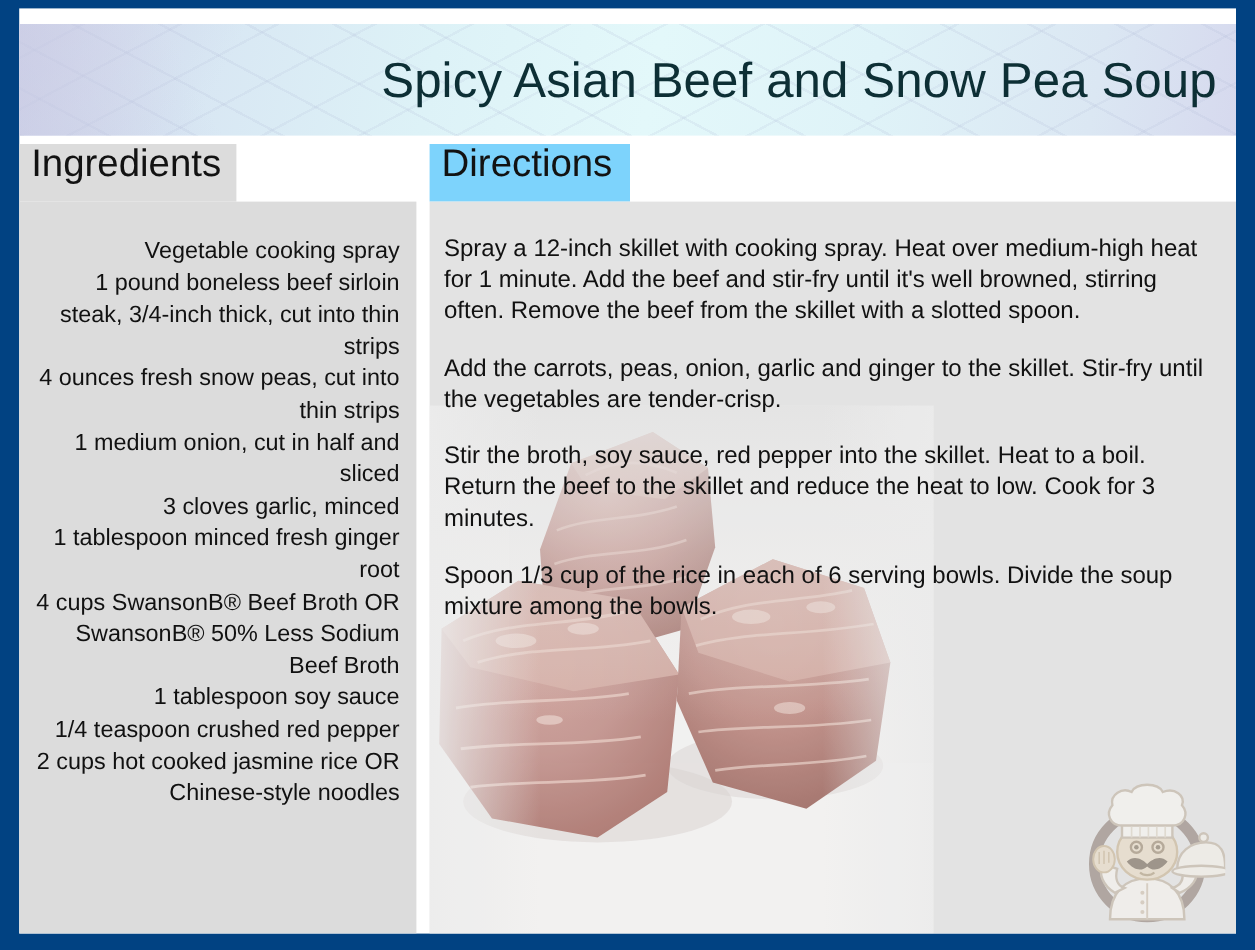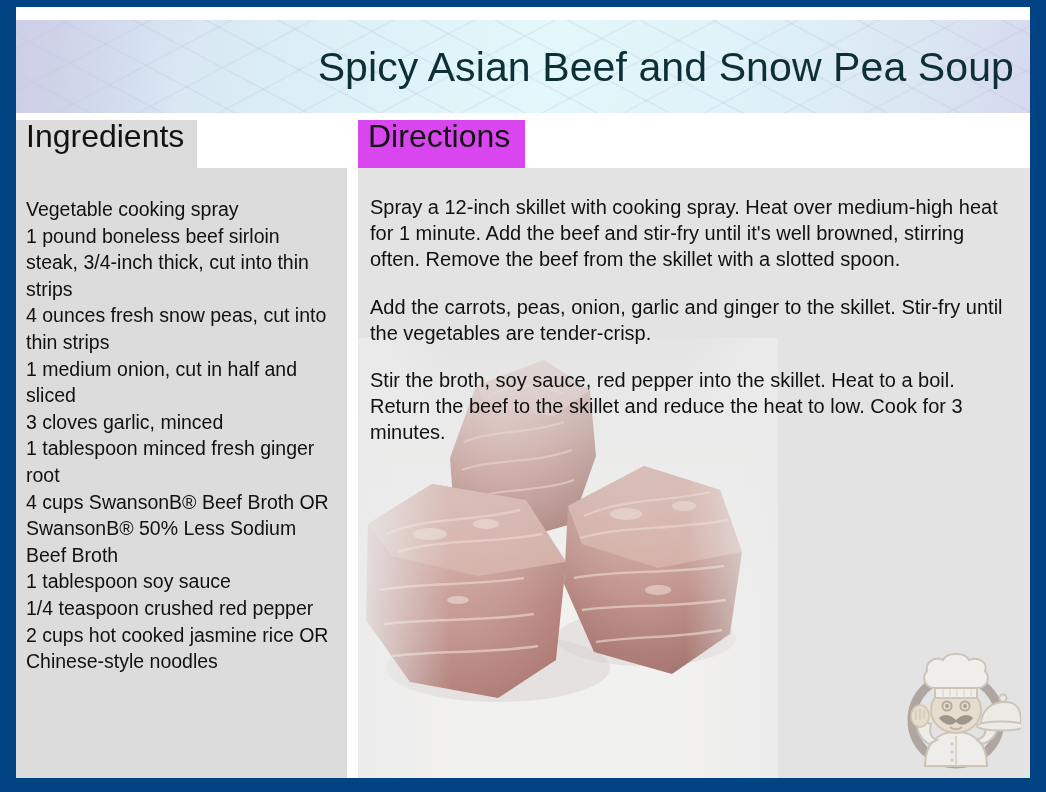--- a/index.html
+++ b/index.html
@@ -106,36 +106,36 @@
     padding: 28px 14px 20px 10px;
     overflow: hidden;
   }
 
   
   #ingredients-panel {
     left: 0;
     width: 331px;
   }
   #ingredients-panel .panel-tab { width: 181px; }
-  #ingredients-panel .panel-body { width: 331px; height: 610px; }
+  #ingredients-panel .panel-body { width: 331px; height: 610px; text-align: right; }
 
   .ingredient-line {
     font-size: 19.5px;
     line-height: 26.6px;
     color: #111111;
     white-space: nowrap;
   }
   .ingredient-line.wrapped { white-space: normal; }
 
   
   #directions-panel {
     left: 342px;
     width: 672px;
   }
-  #directions-panel .panel-tab { width: 167px; background: #d946ef; }
+  #directions-panel .panel-tab { width: 167px; background: #7dd3fc; }
   #directions-panel .panel-body {
     width: 672px;
     height: 610px;
     background: #e3e3e3;
     padding: 26px 16px 20px 12px;
   }
 
   .direction-para {
     position: relative;
     z-index: 2;
@@ -278,20 +278,21 @@
             <ellipse cx="300" cy="252" rx="13" ry="5"></ellipse>
           </g>
 
           <rect x="0" y="0" width="420" height="440" fill="url(#fadeTop)"></rect>
           <rect x="0" y="0" width="420" height="440" fill="url(#fadeEdge)"></rect>
         </svg>
 
         <div class="direction-para">Spray a 12-inch skillet with cooking spray. Heat over medium-high heat for 1 minute. Add the beef and stir-fry until it's well browned, stirring often. Remove the beef from the skillet with a slotted spoon.</div>
         <div class="direction-para">Add the carrots, peas, onion, garlic and ginger to the skillet. Stir-fry until the vegetables are tender-crisp.</div>
         <div class="direction-para">Stir the broth, soy sauce, red pepper into the skillet. Heat to a boil. Return the beef to the skillet and reduce the heat to low. Cook for 3 minutes.</div>
+        <div class="direction-para">Spoon 1/3 cup of the rice in each of 6 serving bowls. Divide the soup mixture among the bowls.</div>
       </div>
     </div>
 
     <svg class="chef-logo" viewBox="0 0 126 126">
 
       <circle cx="61" cy="72" r="44" fill="none" stroke="#6b5548" stroke-width="9" opacity="0.85"></circle>
 
       <path d="M30,118 C30,96 42,84 61,84 C80,84 92,96 92,118 Z" fill="#fbf8f1" stroke="#b9a893" stroke-width="2"></path>
 
       <g stroke="#cbb9a2" stroke-width="1.6" fill="none">

